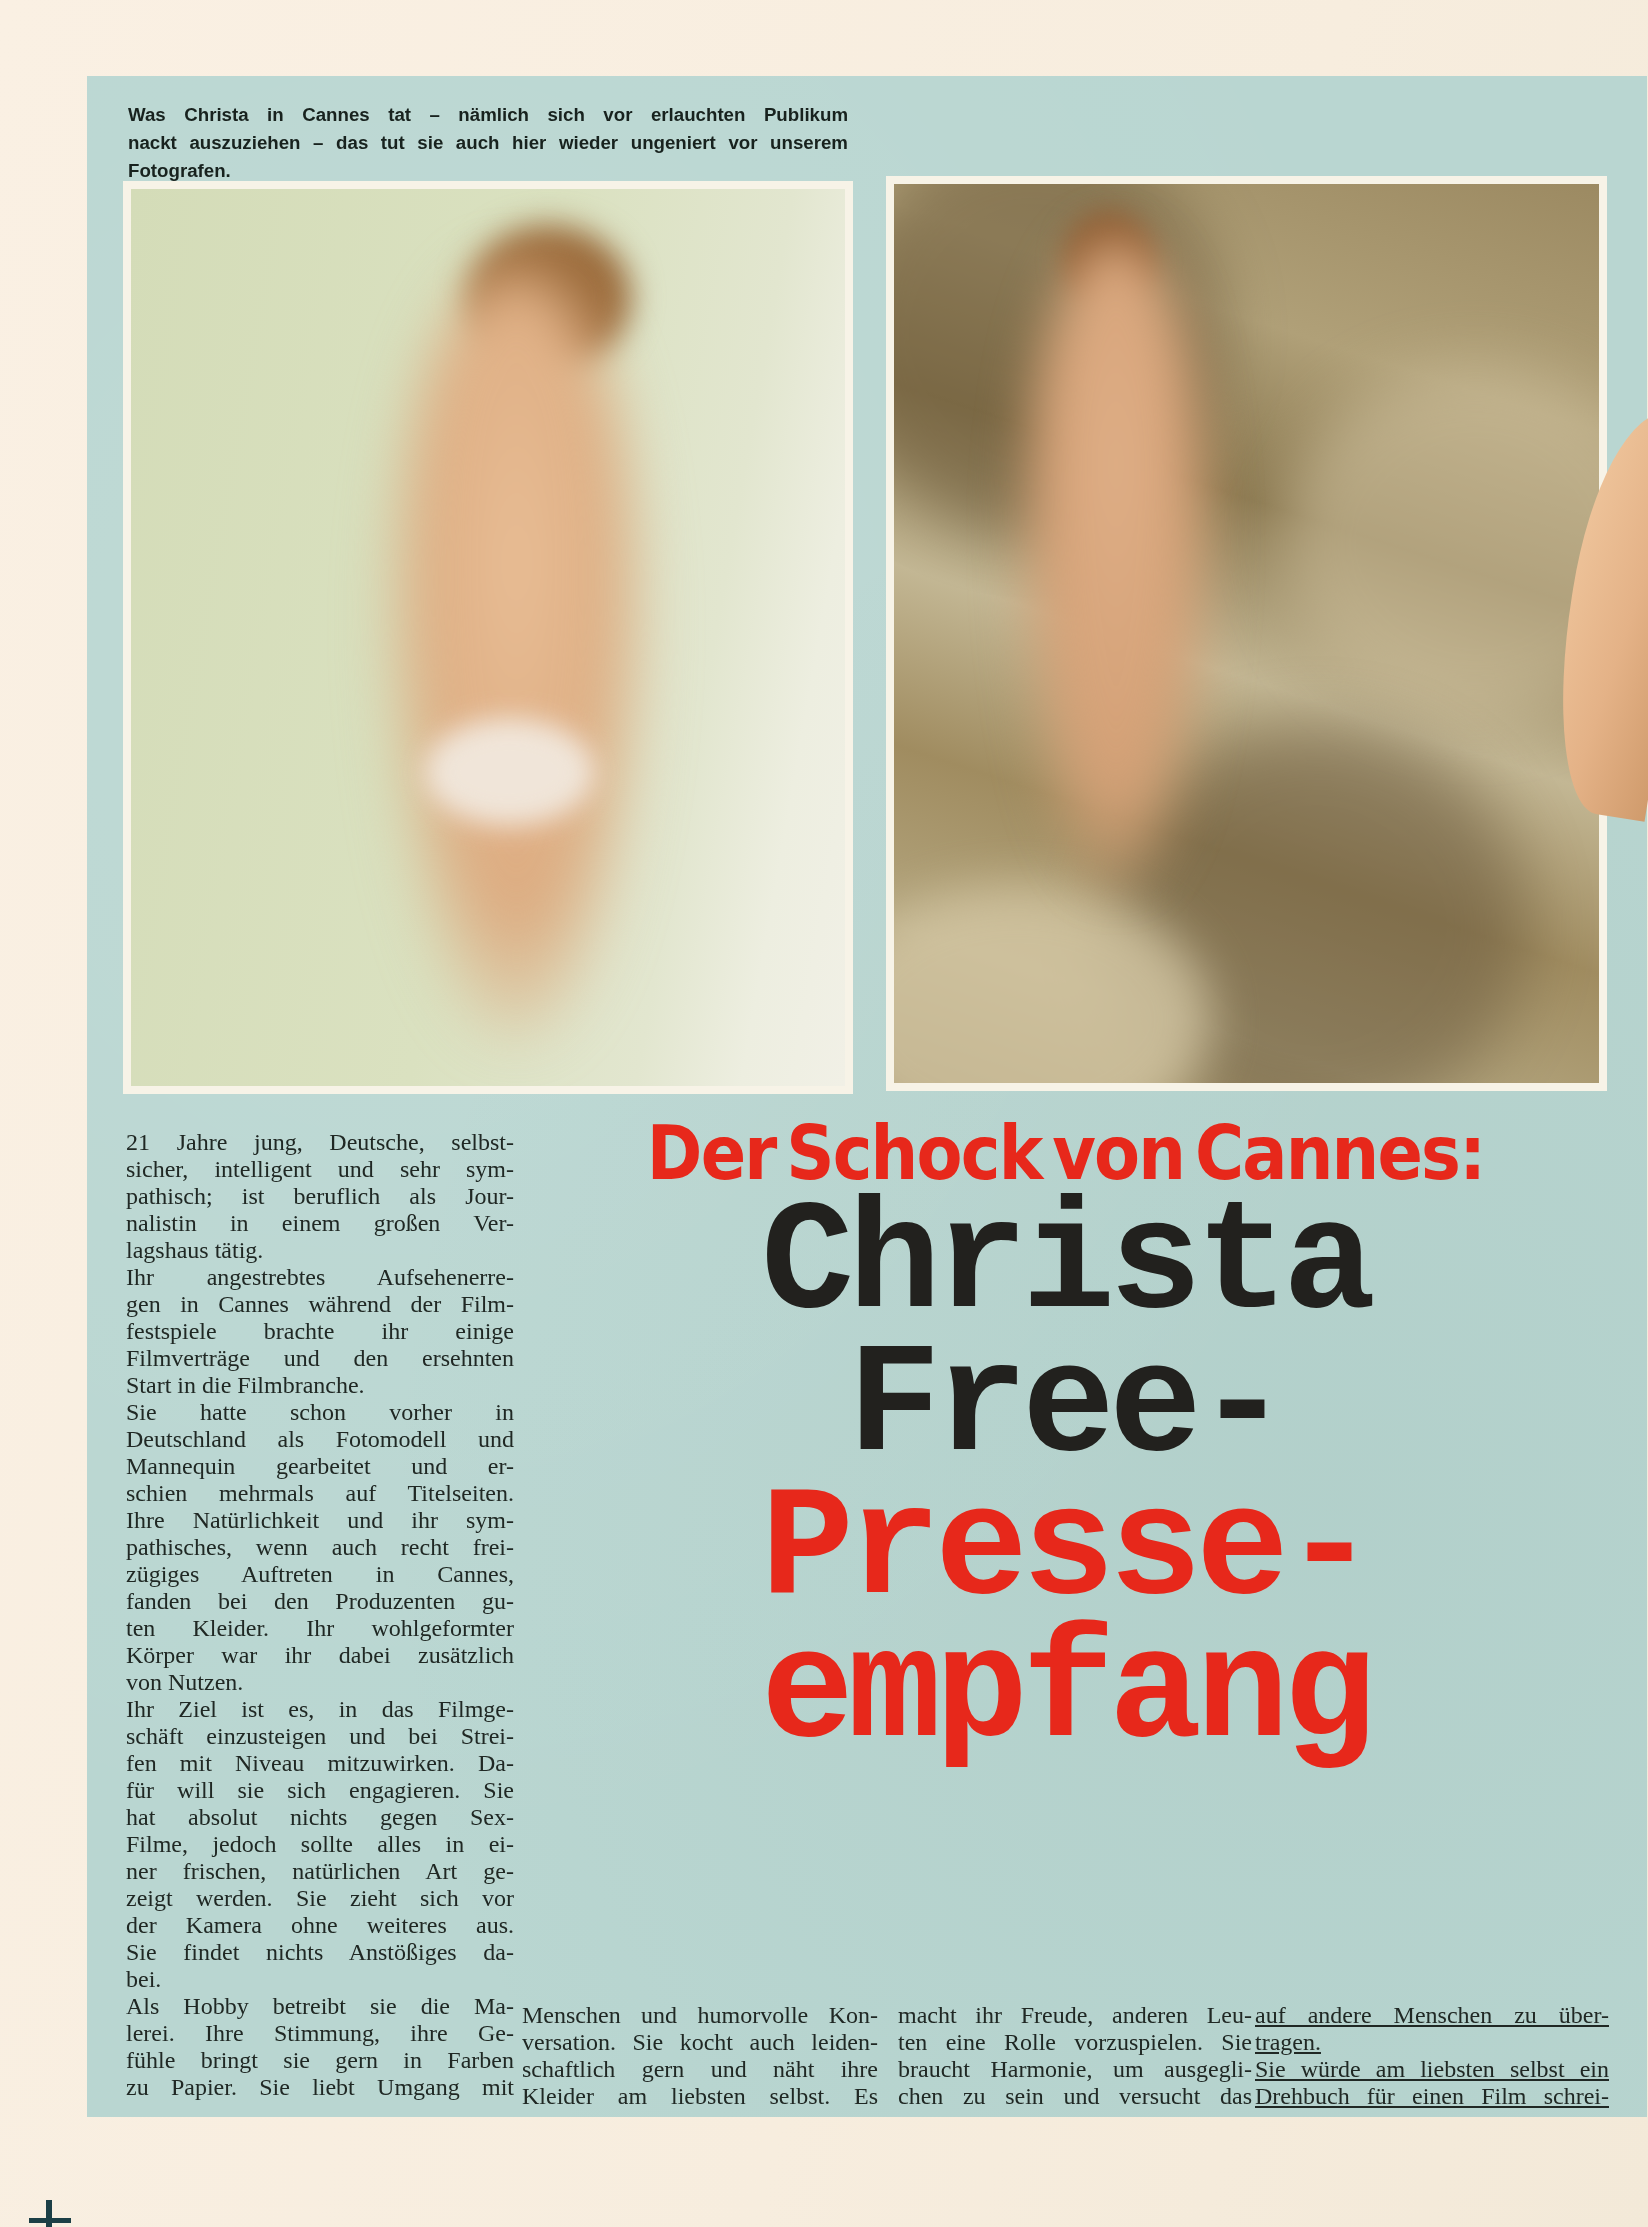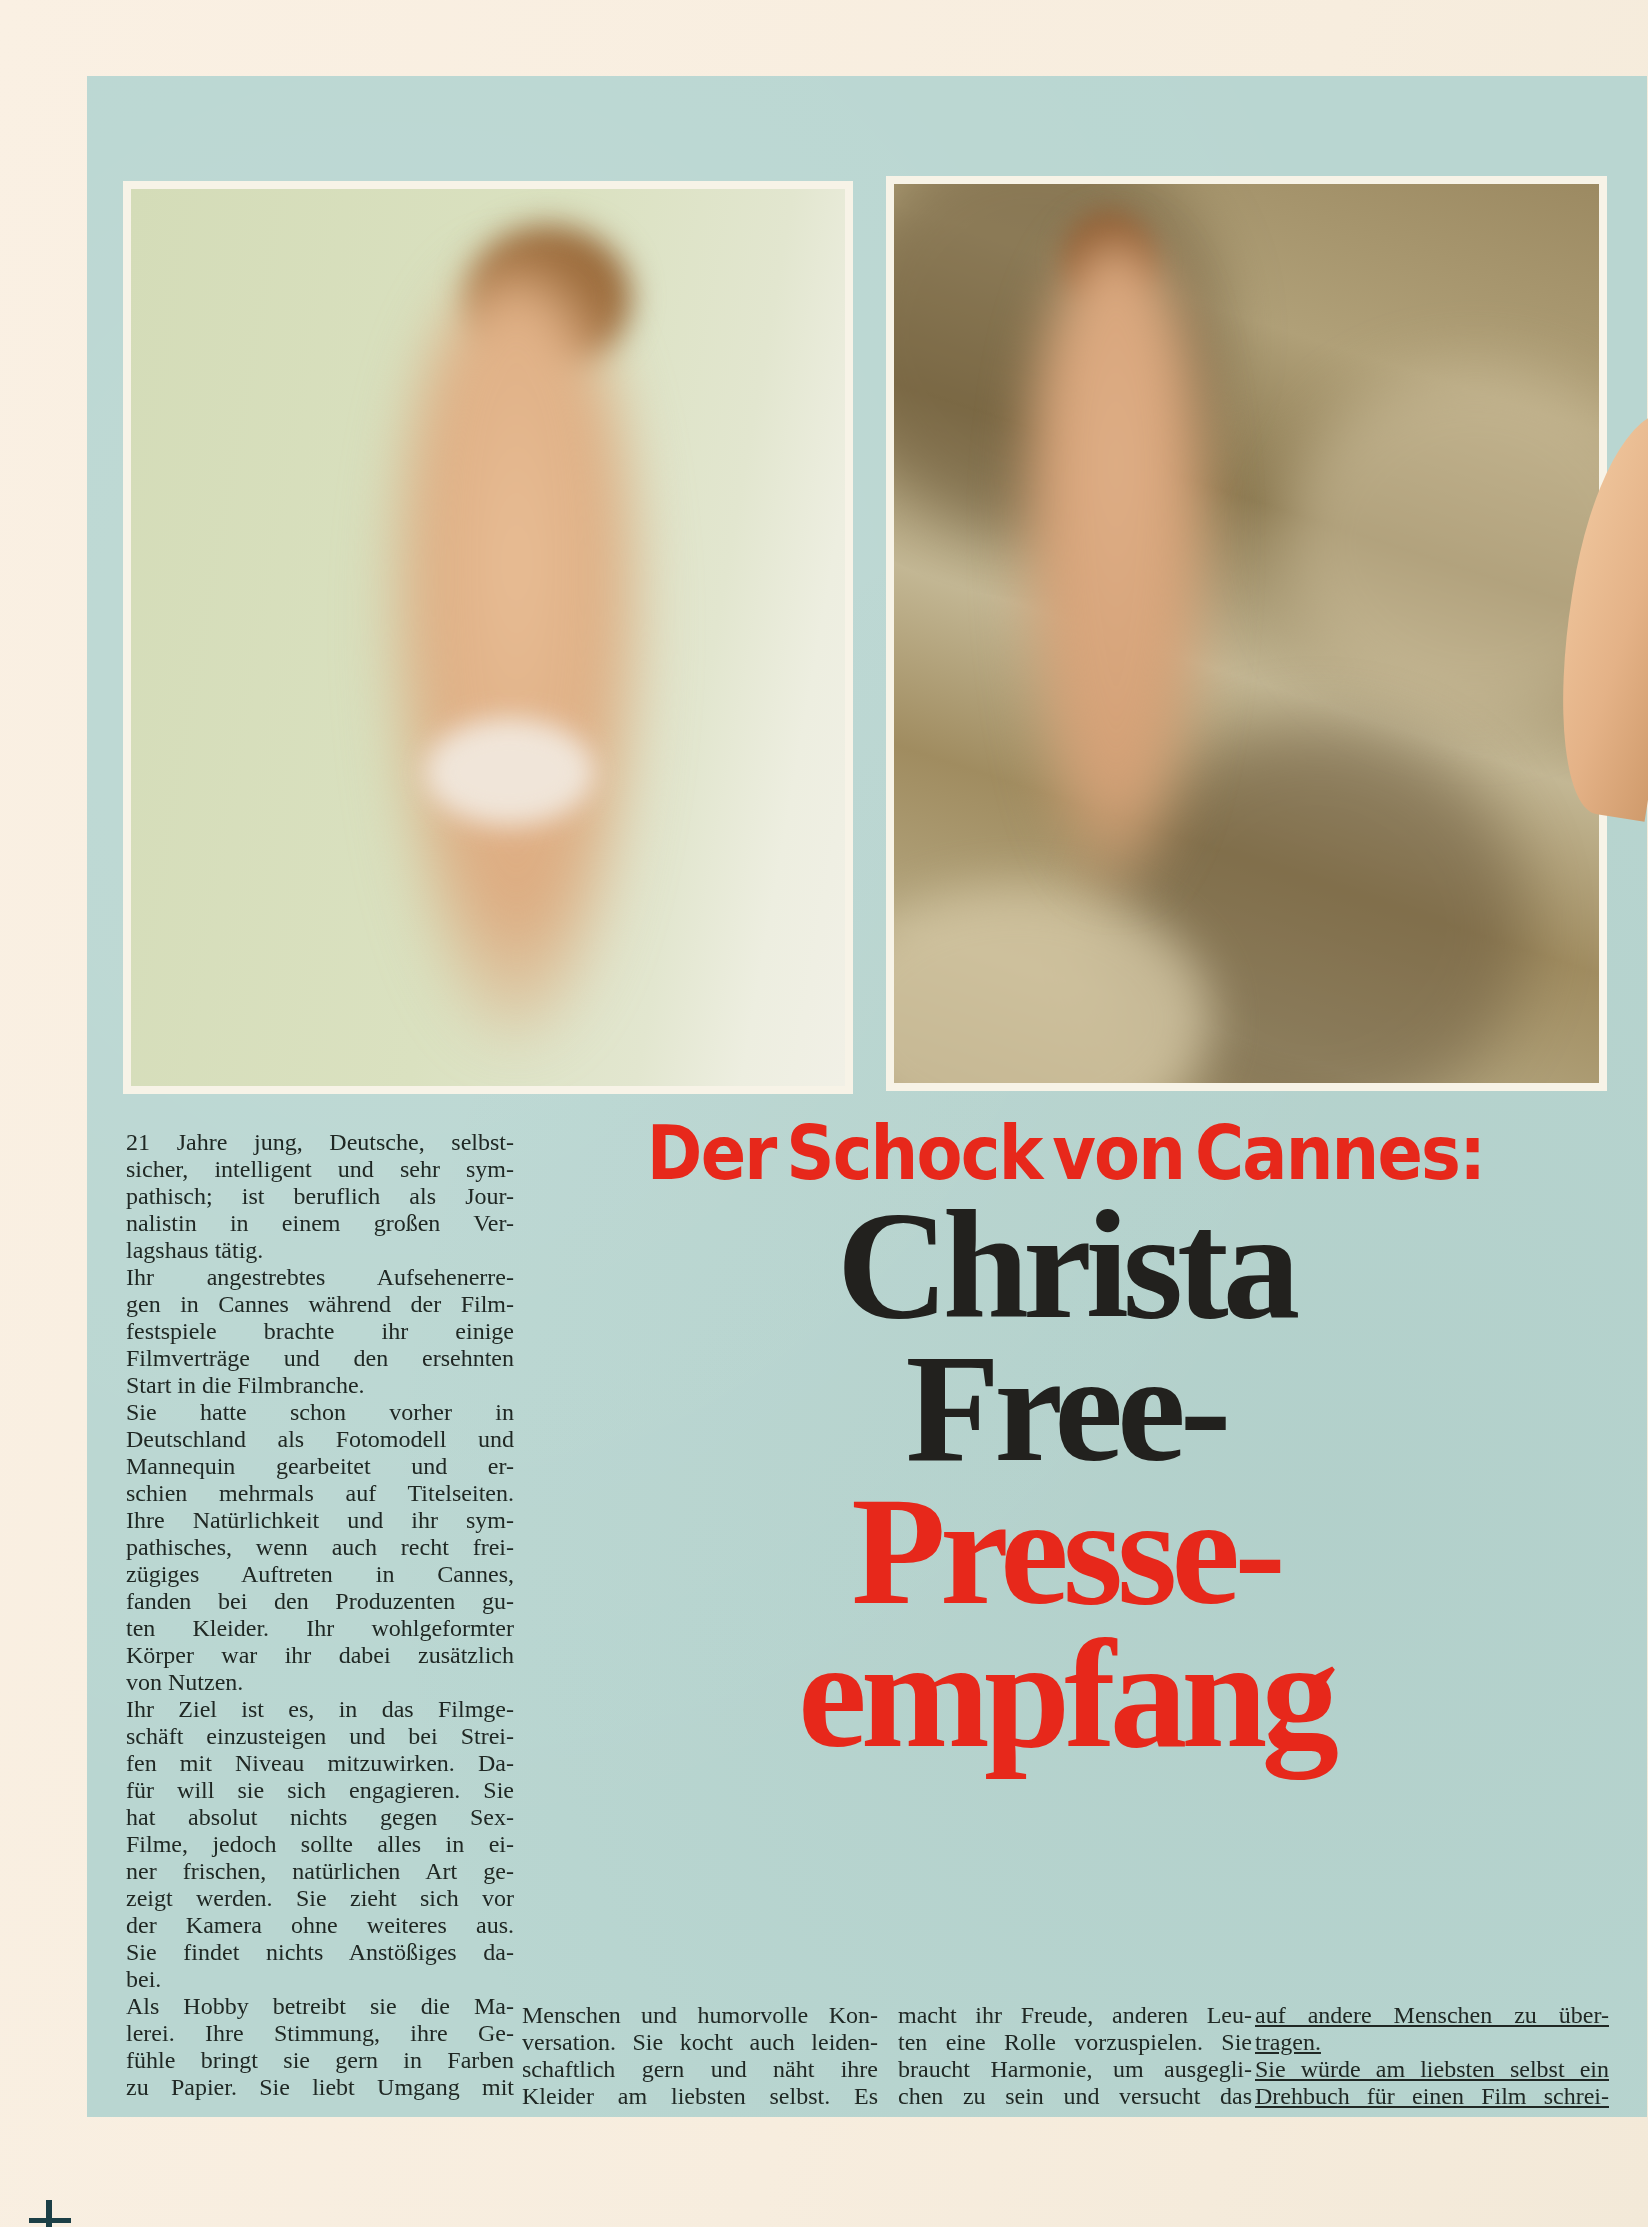--- a/index.html
+++ b/index.html
@@ -43,21 +43,21 @@
   .b-sand{left:-10%;top:78%;width:55%;height:30%;background:#d4c7a4;filter:blur(24px);opacity:.8;}
   .b-figure-r{left:18%;top:6%;width:27%;height:72%;filter:blur(25px);
     background:radial-gradient(ellipse at 50% 35%,#e0b088 0%,#d3a076 55%,rgba(211,160,118,0) 78%);}
   .b-hair-r{left:24%;top:3%;width:13%;height:11%;background:#8a5a30;filter:blur(12px);}
 
   
   .kicker{position:absolute;left:602px;top:1114px;width:927px;text-align:center;
     font-family:"DejaVu Sans",sans-serif;font-weight:bold;font-size:67px;line-height:71px;
     color:#e7281b;letter-spacing:-1.8px;word-spacing:-10.8px;transform:scaleY(1.12);transform-origin:top center;}
   .headline-lines{position:absolute;left:578px;top:1194px;width:975px;text-align:center;
-    font-family:Liberation Serif, serif;font-weight:bold;font-size:155px;line-height:143px;
+    font-family:Liberation Mono, monospace;font-weight:bold;font-size:155px;line-height:143px;
     letter-spacing:-6px;}
   .hl-black{color:#22211e;}
   .hl-red{color:#e7281b;}
 
   
   .bodycol{position:absolute;font-size:24px;line-height:27px;color:#202824;}
   .col1{left:126px;top:1129px;width:388px;}
   .col2{left:522px;top:2002px;width:356px;}
   .col3{left:898px;top:2002px;width:354px;}
   .col4{left:1255px;top:2002px;width:354px;text-decoration:underline;}
@@ -72,20 +72,25 @@
   .cross-h{position:absolute;left:29px;top:2218px;width:42px;height:5.4px;background:#1c3f46;}
   .cross-v{position:absolute;left:46px;top:2200px;width:6px;height:28px;background:#1c3f46;}
 </style>
 </head>
 <body>
 
 <div class="page">
 
   <div class="panel"></div>
 
+  <div class="caption caption-left">
+      <div class="tline">Was Christa in Cannes tat – nämlich sich vor erlauchten Publikum</div>
+      <div class="tline">nackt auszuziehen – das tut sie auch hier wieder ungeniert vor unserem</div>
+      <div class="tline flush">Fotografen.</div>
+    </div>
 
 
   <figure class="photo-frame pf-left" style="margin:0;">
     <div class="photo photo-left-bg" aria-label="Modell posiert lächelnd vor heller Wand">
       <div class="blob b-hair-l"></div>
       <div class="blob b-figure-l"></div>
       <div class="blob b-hip-l"></div>
     </div>
   </figure>
 

